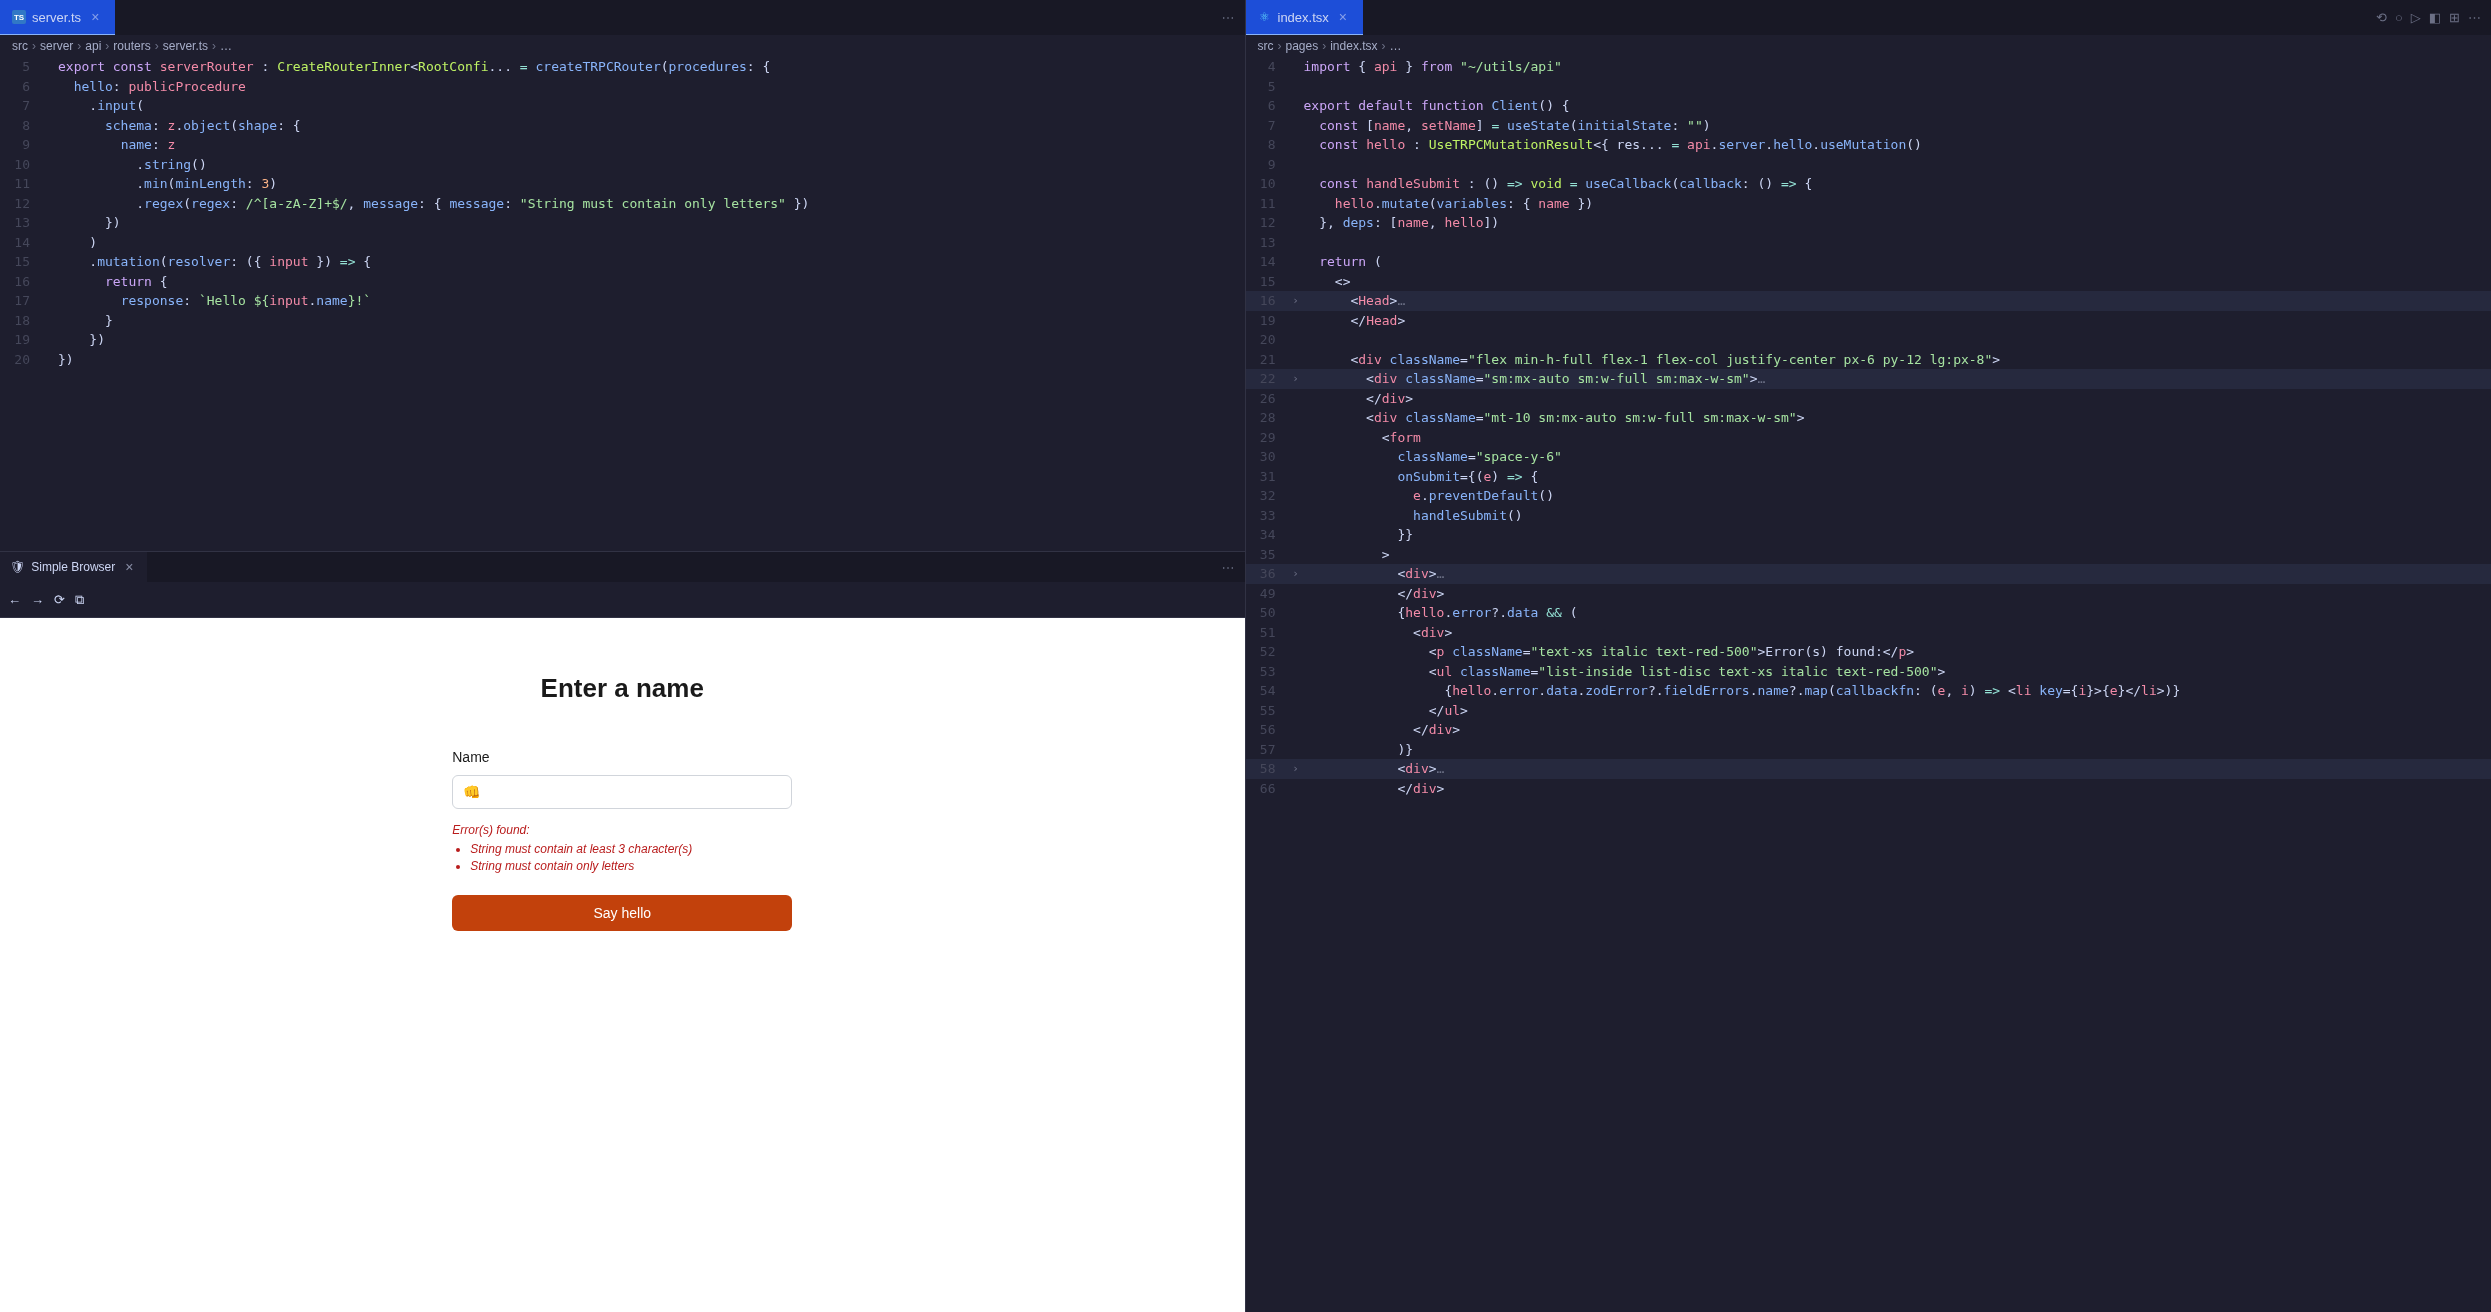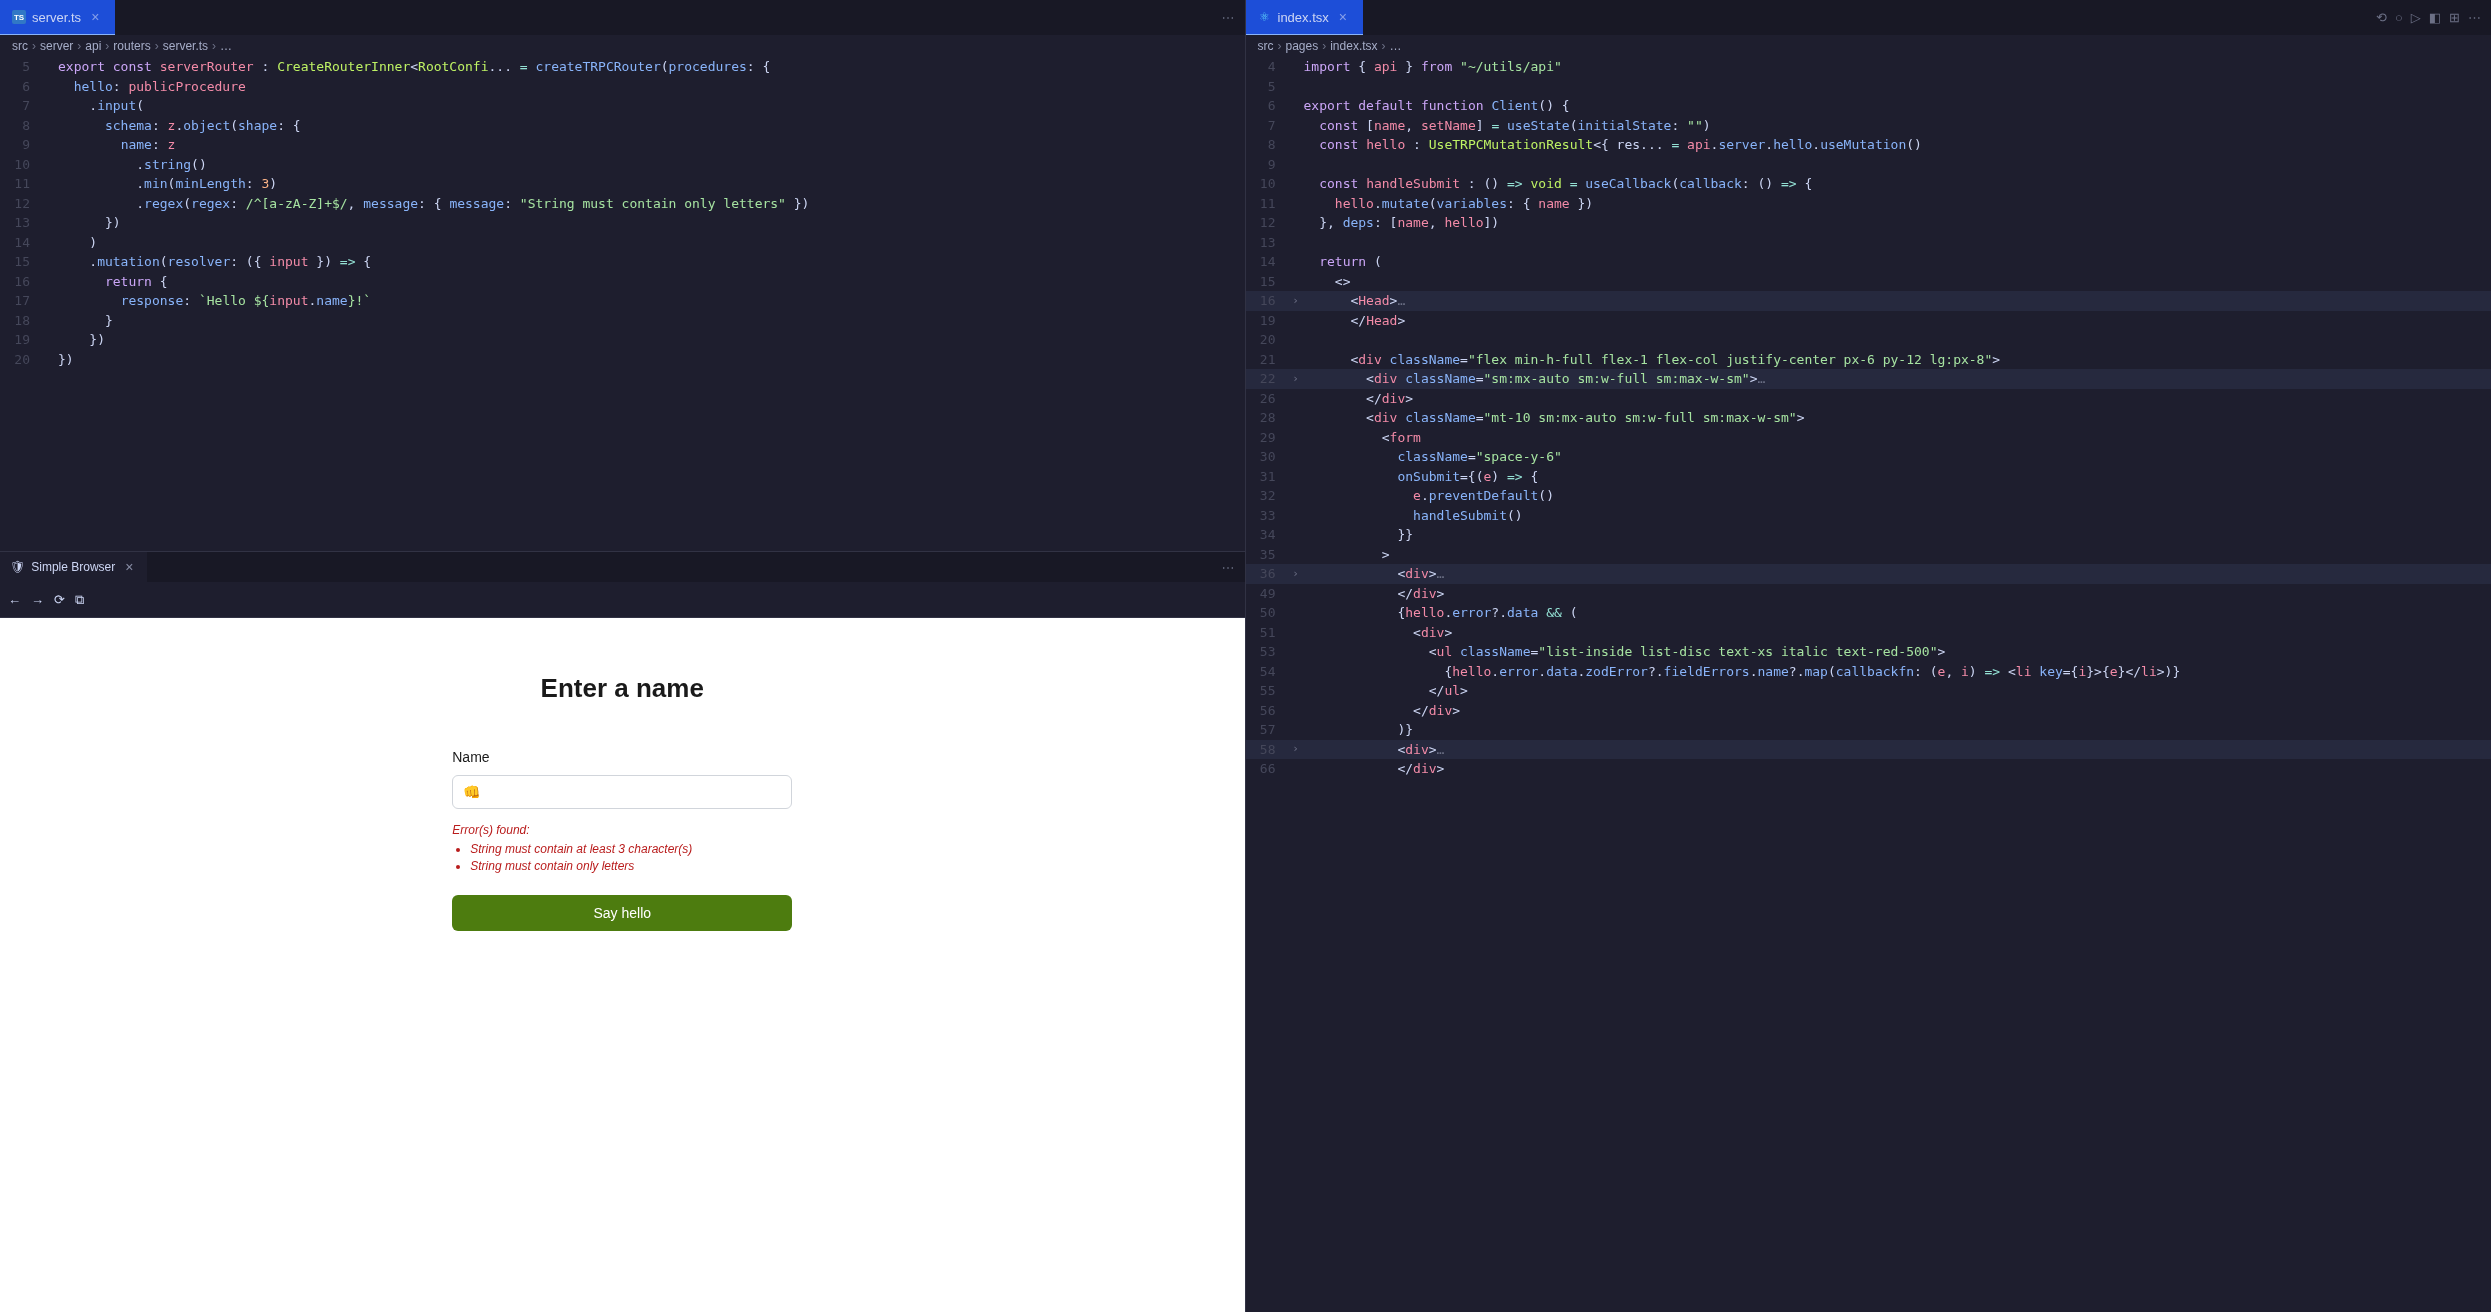--- a/index.html
+++ b/index.html
@@ -163,21 +163,21 @@
   border:1px solid #d1d5db;
   border-radius:6px;
   font-size:14px;
   margin-bottom:14px;
 }
 .error-heading { font-size:12px; font-style:italic; color:#b91c1c; margin-bottom:4px; }
 .error-list { list-style:disc; padding-left:18px; margin-bottom:20px; }
 .error-list li { font-size:12px; font-style:italic; color:#b91c1c; line-height:1.4; }
 .submit-btn {
   width:100%;
-  background:#4d7c0f;
+  background:#c2410c;
   color:#fff;
   border:none;
   padding:10px;
   border-radius:6px;
   font-size:14px;
   font-weight:500;
   cursor:pointer;
 }
 .top-editor { height: 42%; display:flex; flex-direction:column; }
 .shield-icon { display:inline-flex; align-items:center; }
@@ -505,20 +505,25 @@
           <div class="line-number">50</div>
           <div class="fold-gutter"></div>
           <div class="code-content">            {<span class="var">hello</span>.<span class="prop">error</span>?.<span class="prop">data</span> <span class="op">&amp;&amp;</span> (</div>
         </div>
         <div class="code-line">
           <div class="line-number">51</div>
           <div class="fold-gutter"></div>
           <div class="code-content">              &lt;<span class="tag">div</span>&gt;</div>
         </div>
         <div class="code-line">
+          <div class="line-number">52</div>
+          <div class="fold-gutter"></div>
+          <div class="code-content">                &lt;<span class="tag">p</span> <span class="attr">className</span>=<span class="str">"text-xs italic text-red-500"</span>&gt;Error(s) found:&lt;/<span class="tag">p</span>&gt;</div>
+        </div>
+        <div class="code-line">
           <div class="line-number">53</div>
           <div class="fold-gutter"></div>
           <div class="code-content">                &lt;<span class="tag">ul</span> <span class="attr">className</span>=<span class="str">"list-inside list-disc text-xs italic text-red-500"</span>&gt;</div>
         </div>
         <div class="code-line">
           <div class="line-number">54</div>
           <div class="fold-gutter"></div>
           <div class="code-content">                  {<span class="var">hello</span>.<span class="prop">error</span>.<span class="prop">data</span>.<span class="prop">zodError</span>?.<span class="prop">fieldErrors</span>.<span class="prop">name</span>?.<span class="fn">map</span>(<span class="prop">callbackfn</span>: (<span class="var">e</span>, <span class="var">i</span>) <span class="op">=&gt;</span> &lt;<span class="tag">li</span> <span class="attr">key</span>={<span class="var">i</span>}&gt;{<span class="var">e</span>}&lt;/<span class="tag">li</span>&gt;)}</div>
         </div>
         <div class="code-line">

